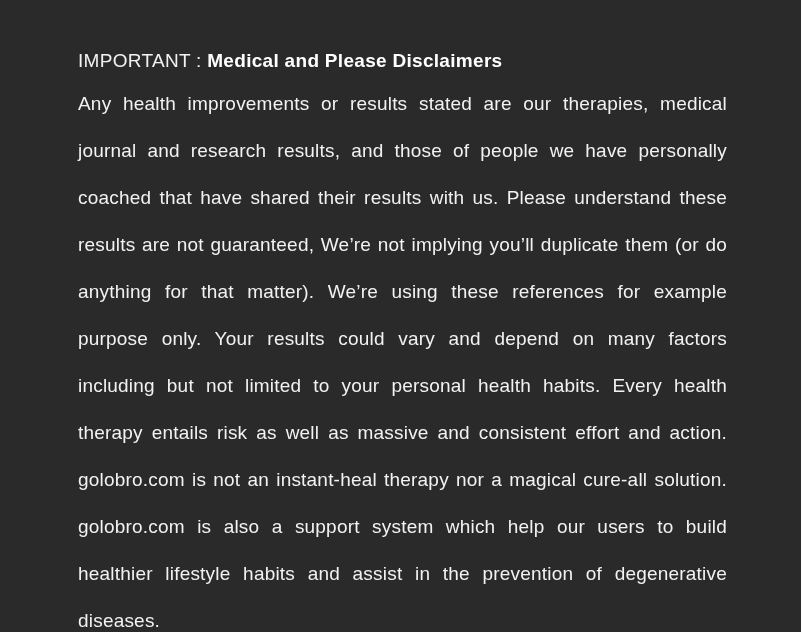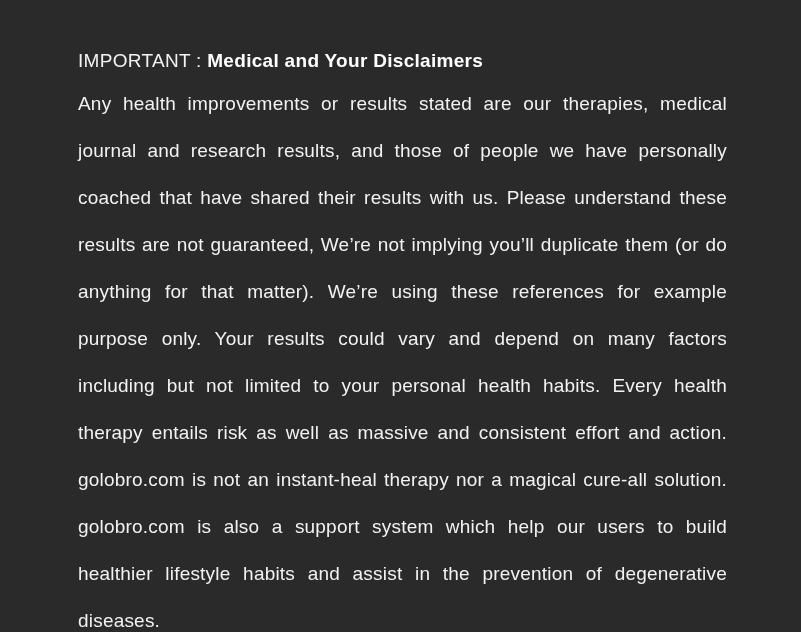--- a/index.html
+++ b/index.html
@@ -38,15 +38,15 @@
     letter-spacing: 0.2px;
     text-align: justify;
     text-justify: inter-word;
     color: var(--text);
   }
 </style>
 </head>
 <body>
 
 <div class="disclaimer-wrap">
-  <div class="heading-line"><span>IMPORTANT : </span><strong>Medical and Your Disclaimers</strong></div>
+  <div class="heading-line"><span>IMPORTANT : </span><strong>Medical and Please Disclaimers</strong></div>
   <div class="body-text">Any health improvements or results stated are our therapies, medical journal and research results, and those of people we have personally coached that have shared their results with us. Please understand these results are not guaranteed, We’re not implying you’ll duplicate them (or do anything for that matter). We’re using these references for example purpose only. Your results could vary and depend on many factors including but not limited to your personal health habits. Every health therapy entails risk as well as massive and consistent effort and action. golobro.com is not an instant-heal therapy nor a magical cure-all solution. golobro.com is also a support system which help our users to build healthier lifestyle habits and assist in the prevention of degenerative diseases.</div>
 </div>
 
 </body></html>

